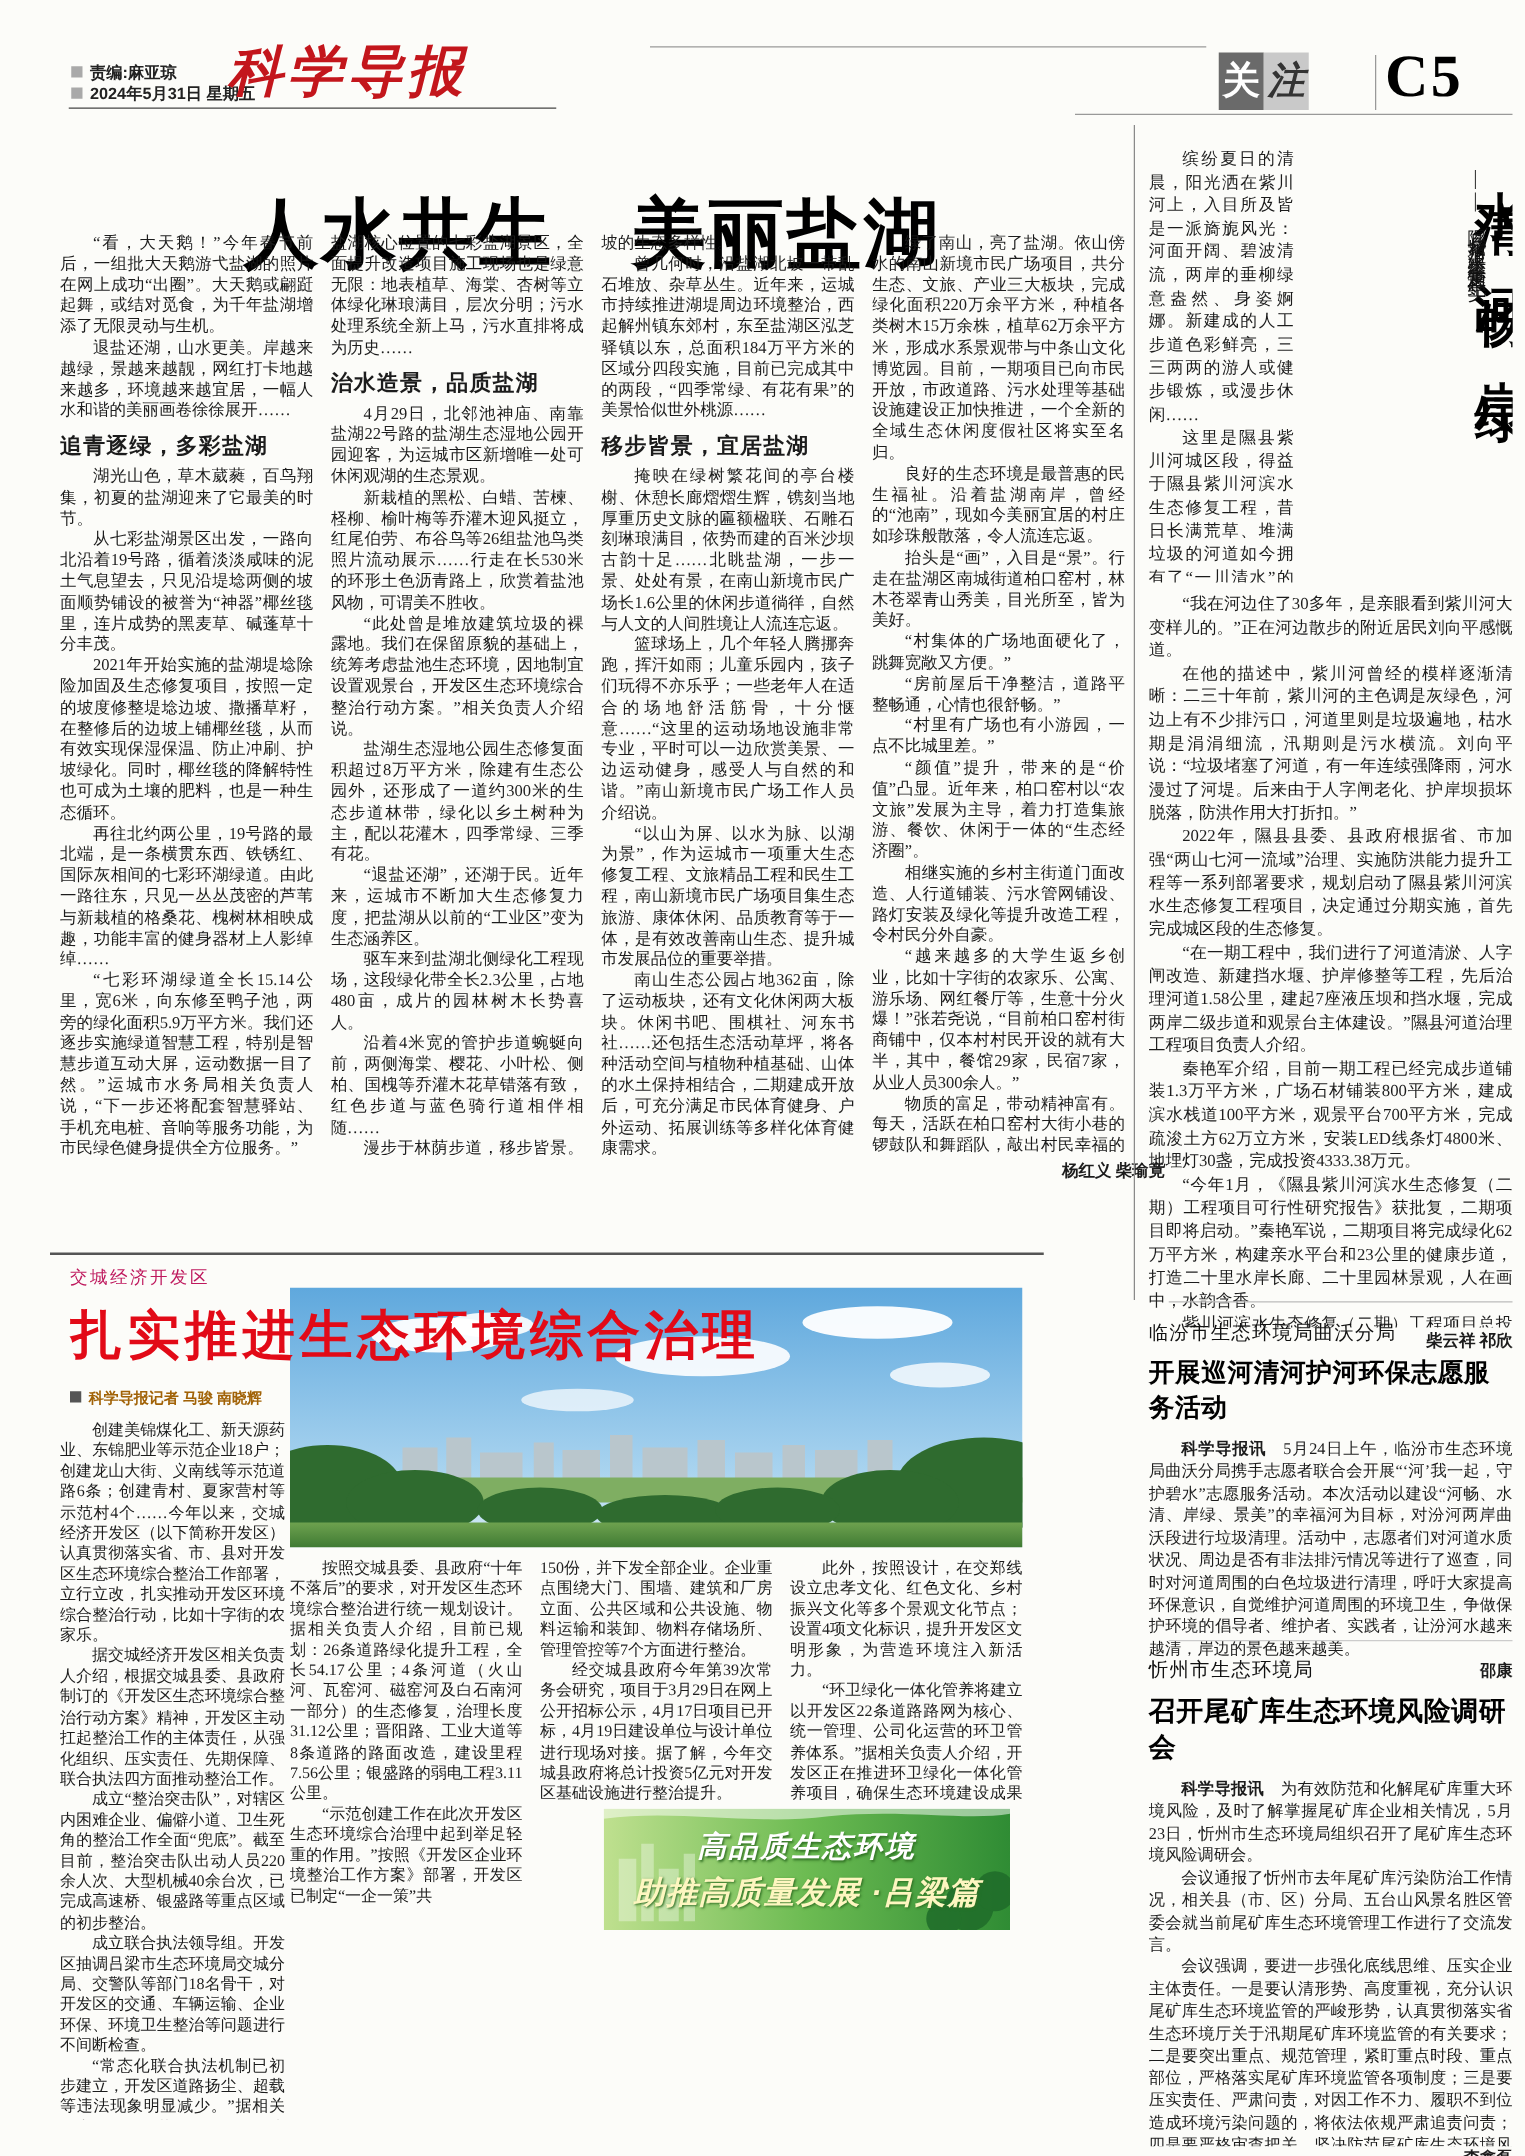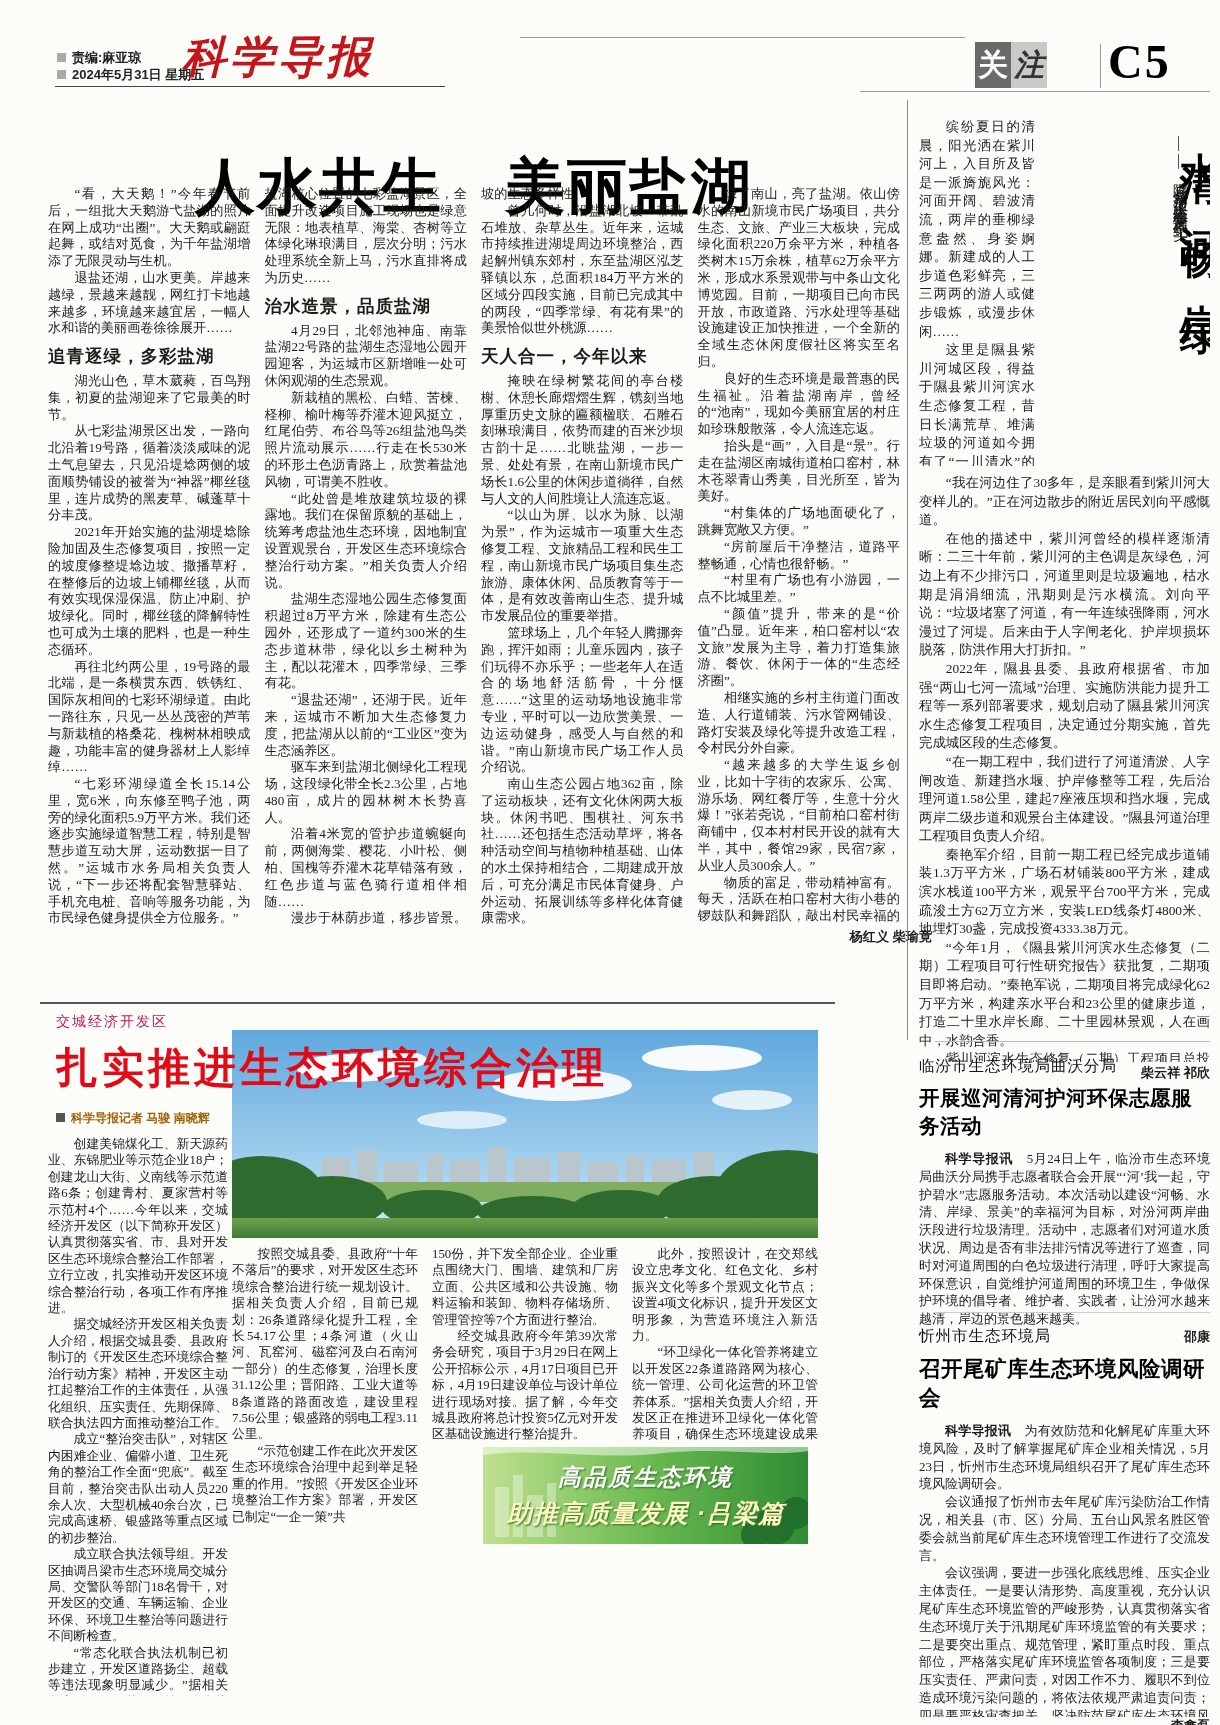--- a/index.html
+++ b/index.html
@@ -99,24 +99,24 @@
         <p class="para">“此处曾是堆放建筑垃圾的裸露地。我们在保留原貌的基础上，统筹考虑盐池生态环境，因地制宜设置观景台，开发区生态环境综合整治行动方案。”相关负责人介绍说。</p>
         <p class="para">盐湖生态湿地公园生态修复面积超过8万平方米，除建有生态公园外，还形成了一道约300米的生态步道林带，绿化以乡土树种为主，配以花灌木，四季常绿、三季有花。</p>
         <p class="para">“退盐还湖”，还湖于民。近年来，运城市不断加大生态修复力度，把盐湖从以前的“工业区”变为生态涵养区。</p>
         <p class="para">驱车来到盐湖北侧绿化工程现场，这段绿化带全长2.3公里，占地480亩，成片的园林树木长势喜人。</p>
         <p class="para">沿着4米宽的管护步道蜿蜒向前，两侧海棠、樱花、小叶松、侧柏、国槐等乔灌木花草错落有致，红色步道与蓝色骑行道相伴相随……</p>
         <p class="para">漫步于林荫步道，移步皆景。建设中最大限度减少水土流失。同时，“宜林则林、宜灌则灌、宜草则草”，栽植乔灌木40余种，最大程度保持盐湖北</p>
       </div>
     <div class="col">
         <p class="para cont">坡的生态多样性。</p>
         <p class="para">曾几何时，沿盐湖北坡一带乱石堆放、杂草丛生。近年来，运城市持续推进湖堤周边环境整治，西起解州镇东郊村，东至盐湖区泓芝驿镇以东，总面积184万平方米的区域分四段实施，目前已完成其中的两段，“四季常绿、有花有果”的美景恰似世外桃源……</p>
-        <h3 class="sec-head">天人合一，今年以来</h3>
+        <h3 class="sec-head">移步皆景，宜居盐湖</h3>
         <p class="para">掩映在绿树繁花间的亭台楼榭、休憩长廊熠熠生辉，镌刻当地厚重历史文脉的匾额楹联、石雕石刻琳琅满目，依势而建的百米沙坝古韵十足……北眺盐湖，一步一景、处处有景，在南山新境市民广场长1.6公里的休闲步道徜徉，自然与人文的人间胜境让人流连忘返。</p>
+        <p class="para">篮球场上，几个年轻人腾挪奔跑，挥汗如雨；儿童乐园内，孩子们玩得不亦乐乎；一些老年人在适合的场地舒活筋骨，十分惬意……“这里的运动场地设施非常专业，平时可以一边欣赏美景、一边运动健身，感受人与自然的和谐。”南山新境市民广场工作人员介绍说。</p>
         <p class="para">“以山为屏、以水为脉、以湖为景”，作为运城市一项重大生态修复工程、文旅精品工程和民生工程，南山新境市民广场项目集生态旅游、康体休闲、品质教育等于一体，是有效改善南山生态、提升城市发展品位的重要举措。</p>
-        <p class="para">篮球场上，几个年轻人腾挪奔跑，挥汗如雨；儿童乐园内，孩子们玩得不亦乐乎；一些老年人在适合的场地舒活筋骨，十分惬意……“这里的运动场地设施非常专业，平时可以一边欣赏美景、一边运动健身，感受人与自然的和谐。”南山新境市民广场工作人员介绍说。</p>
         <p class="para">南山生态公园占地362亩，除了运动板块，还有文化休闲两大板块。休闲书吧、围棋社、河东书社……还包括生态活动草坪，将各种活动空间与植物种植基础、山体的水土保持相结合，二期建成开放后，可充分满足市民体育健身、户外运动、拓展训练等多样化体育健康需求。</p>
       </div>
     <div class="col">
         <p class="para">绿了南山，亮了盐湖。依山傍水的南山新境市民广场项目，共分生态、文旅、产业三大板块，完成绿化面积220万余平方米，种植各类树木15万余株，植草62万余平方米，形成水系景观带与中条山文化博览园。目前，一期项目已向市民开放，市政道路、污水处理等基础设施建设正加快推进，一个全新的全域生态休闲度假社区将实至名归。</p>
         <p class="para">良好的生态环境是最普惠的民生福祉。沿着盐湖南岸，曾经的“池南”，现如今美丽宜居的村庄如珍珠般散落，令人流连忘返。</p>
         <p class="para">抬头是“画”，入目是“景”。行走在盐湖区南城街道柏口窑村，林木苍翠青山秀美，目光所至，皆为美好。</p>
         <p class="para">“村集体的广场地面硬化了，跳舞宽敞又方便。”</p>
         <p class="para">“房前屋后干净整洁，道路平整畅通，心情也很舒畅。”</p>
         <p class="para">“村里有广场也有小游园，一点不比城里差。”</p>
         <p class="para">“颜值”提升，带来的是“价值”凸显。近年来，柏口窑村以“农文旅”发展为主导，着力打造集旅游、餐饮、休闲于一体的“生态经济圈”。</p>
@@ -225,21 +225,21 @@
       <rect x="0" y="188" width="586" height="20" fill="url(#grass)"></rect>
     </svg>
   </div>
 
   <div class="abs dz-title" style="left:56px;top:1040px;z-index:2;">扎实推进生态环境综合治理</div>
   <div class="abs dz-byline" style="left:56px;top:1110px;z-index:2;">
     <span class="sq" style="background:#555;"></span><span>科学导报记者 马骏 南晓辉</span>
   </div>
 
   <div class="abs dz-col" style="left:48px;top:1136px;width:180px;height:560px;">
-      <p class="para">创建美锦煤化工、新天源药业、东锦肥业等示范企业18户；创建龙山大街、义南线等示范道路6条；创建青村、夏家营村等示范村4个……今年以来，交城经济开发区（以下简称开发区）认真贯彻落实省、市、县对开发区生态环境综合整治工作部署，立行立改，扎实推动开发区环境综合整治行动，各项工作有序推进。</p>
+      <p class="para">创建美锦煤化工、新天源药业、东锦肥业等示范企业18户；创建龙山大街、义南线等示范道路6条；创建青村、夏家营村等示范村4个……今年以来，交城经济开发区（以下简称开发区）认真贯彻落实省、市、县对开发区生态环境综合整治工作部署，立行立改，扎实推动开发区环境综合整治行动，比如十字街的农家乐。</p>
       <p class="para">据交城经济开发区相关负责人介绍，根据交城县委、县政府制订的《开发区生态环境综合整治行动方案》精神，开发区主动扛起整治工作的主体责任，从强化组织、压实责任、先期保障、联合执法四方面推动整治工作。</p>
       <p class="para">成立“整治突击队”，对辖区内困难企业、偏僻小道、卫生死角的整治工作全面“兜底”。截至目前，整治突击队出动人员220余人次、大型机械40余台次，已完成高速桥、银盛路等重点区域的初步整治。</p>
       <p class="para">成立联合执法领导组。开发区抽调吕梁市生态环境局交城分局、交警队等部门18名骨干，对开发区的交通、车辆运输、企业环保、环境卫生整治等问题进行不间断检查。</p>
       <p class="para">“常态化联合执法机制已初步建立，开发区道路扬尘、超载等违法现象明显减少。”据相关负责人介绍，截至目前，联合执法共出动执法车辆100车次，检查人员320余人次，警示教育车辆180辆次，处罚抛洒车辆10余台，查扣移送违法车辆3辆。</p>
     </div>
 
   <div class="abs dz-col" style="left:232px;top:1246px;width:186px;height:450px;">
       <p class="para">按照交城县委、县政府“十年不落后”的要求，对开发区生态环境综合整治进行统一规划设计。据相关负责人介绍，目前已规划：26条道路绿化提升工程，全长54.17公里；4条河道（火山河、瓦窑河、磁窑河及白石南河一部分）的生态修复，治理长度31.12公里；晋阳路、工业大道等8条道路的路面改造，建设里程7.56公里；银盛路的弱电工程3.11公里。</p>
       <p class="para">“示范创建工作在此次开发区生态环境综合治理中起到举足轻重的作用。”按照《开发区企业环境整治工作方案》部署，开发区已制定“一企一策”共</p>
     </div>

